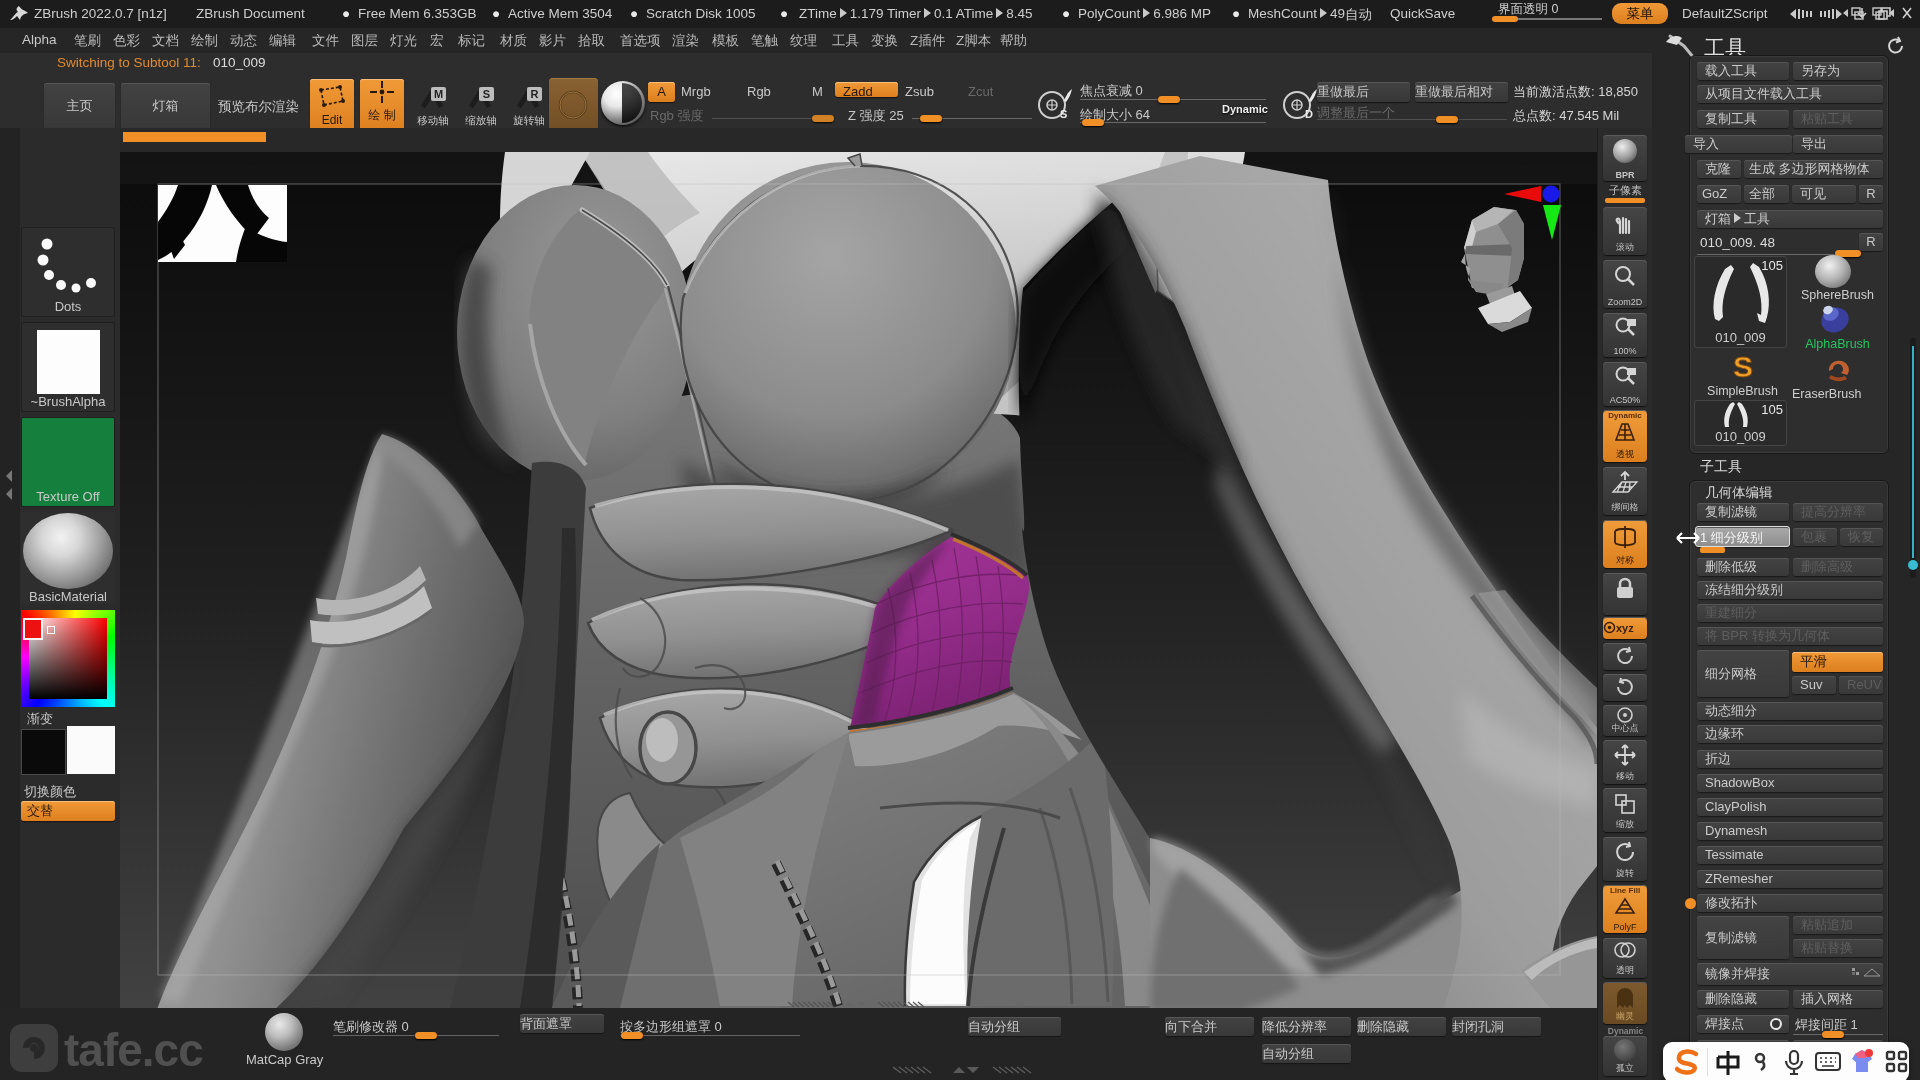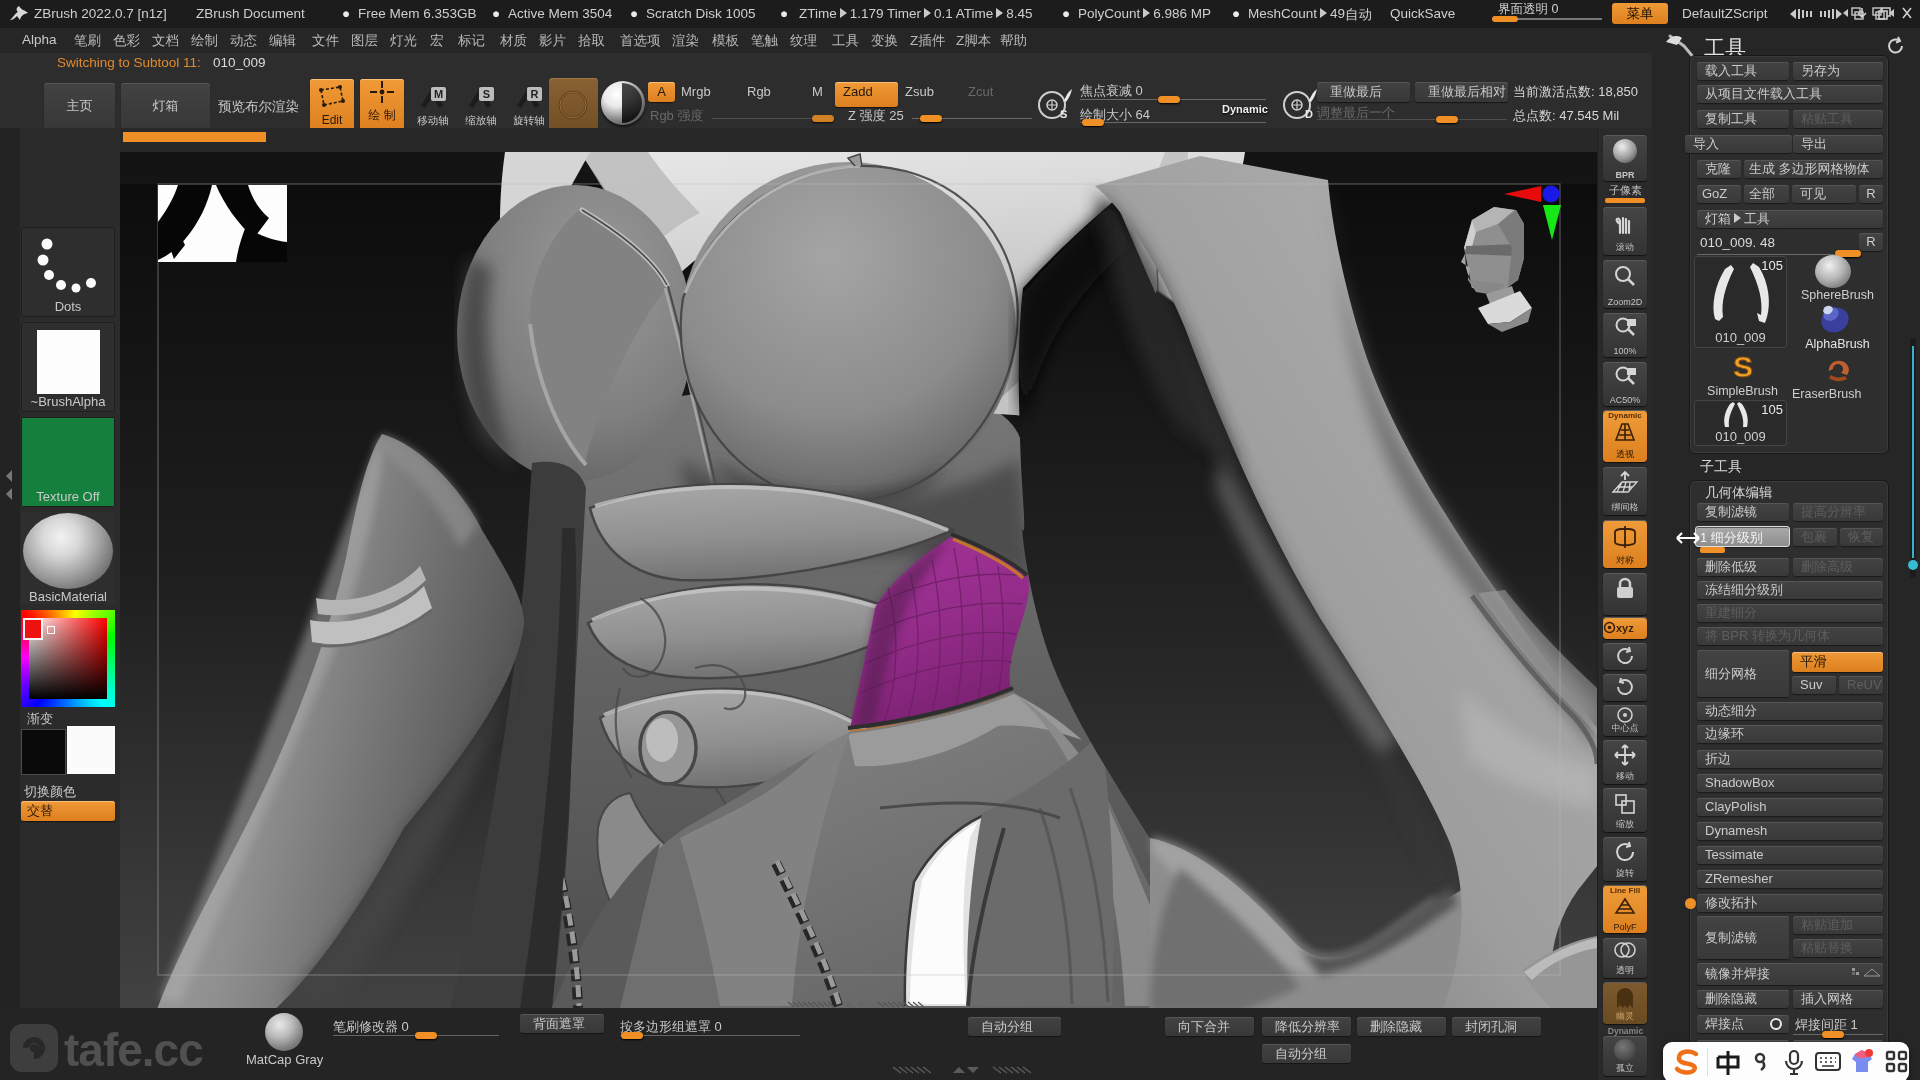--- a/index.html
+++ b/index.html
@@ -6,21 +6,21 @@
 .abs{position:absolute}
 #root{position:absolute;left:0;top:0;width:1920px;height:1080px}
 
 #titlebar{left:0;top:0;width:1920px;height:28px;background:#1c1c1c;color:#cfcfcf;font-size:13.5px}
 #titlebar span{position:absolute;top:6px;white-space:nowrap}
 #menubar{left:0;top:28px;width:1920px;height:25px;background:#262626;color:#b9b9b9;font-size:13.5px}
 #menubar span{position:absolute;top:4px}
 #statusrow{left:0;top:53px;width:1652px;height:22px;background:#2d2d2d}
 #toolbar{left:0;top:75px;width:1652px;height:53px;background:#2d2d2d}
 
-.btn{position:absolute;background:linear-gradient(#424242,#383838);border-radius:3px;box-shadow:inset 0 1px 0 #565656,0 1px 1px #161616;color:#c9c9c9;font-size:13px;line-height:17px;padding-left:13px;white-space:nowrap;overflow:hidden}
+.btn{position:absolute;background:linear-gradient(#424242,#383838);border-radius:3px;box-shadow:inset 0 1px 0 #565656,0 1px 1px #161616;color:#c9c9c9;font-size:13px;line-height:17px;padding-left:0;white-space:nowrap;overflow:hidden}
 .obtn{position:absolute;background:linear-gradient(#f09a37,#dd7f1e);border-radius:3px;color:#26180a;font-size:13px;line-height:17px;text-align:center;box-shadow:inset 0 1px 0 #f7bd7a,0 1px 1px #161616}
 i.tri{display:inline-block;width:0;height:0;border-left:7px solid #c9c9c9;border-top:5px solid transparent;border-bottom:5px solid transparent;margin:0 3px}
 .lbl{position:absolute;color:#c9c9c9;font-size:13px;white-space:nowrap}
 .dimlbl{position:absolute;color:#6a6a6a;font-size:13px;white-space:nowrap}
 
 .sline{position:absolute;height:1px;background:#9a9a9a;opacity:.55}
 .sknob{position:absolute;width:22px;height:7px;background:#ef8f25;border-radius:3.5px;box-shadow:0 1px 2px #000}
 
 #leftshelf{left:0;top:128px;width:120px;height:880px;background:#2b2b2b}
 .thumbbox{position:absolute;left:21px;width:94px;background:#323232;border:1px solid #1f1f1f;border-radius:2px}
@@ -62,21 +62,21 @@
       <span style="left:799px">ZTime<i class="tri"></i>1.179 Timer<i class="tri"></i>0.1 ATime<i class="tri"></i>8.45</span>
  <span style="left:1062px;color:#e9e9e9">●</span>
       <span style="left:1078px">PolyCount<i class="tri"></i>6.986 MP</span>
  <span style="left:1232px;color:#e9e9e9">●</span>
       <span style="left:1248px">MeshCount<i class="tri"></i>49</span>
  <span style="left:1345px">自动</span>
  <span style="left:1390px">QuickSave</span>
  <span style="left:1498px;top:1px;font-size:12.5px">界面透明 0</span>
  <div class="abs" style="left:1492px;top:18px;width:110px;height:2px;background:#777"></div>
  <div class="abs" style="left:1492px;top:16px;width:26px;height:6px;background:#ef8f25;border-radius:3px"></div>
- <div class="abs" style="left:1612px;top:3px;width:56px;height:21px;background:linear-gradient(#f09a37,#dd7f1e);border-radius:3px;color:#201304;text-align:center;line-height:21px;font-size:13.5px">菜单</div>
+ <div class="abs" style="left:1612px;top:3px;width:56px;height:21px;background:linear-gradient(#f09a37,#dd7f1e);border-radius:9px;color:#201304;text-align:center;line-height:21px;font-size:13.5px">菜单</div>
  <span style="left:1682px">DefaultZScript</span>
  <svg class="abs" style="left:1790px;top:7px" width="120" height="14" viewBox="0 0 120 14" fill="#c9c9c9">
         <path d="M0 7 L6 2 V12 Z"></path>
         <rect x="8" y="2" width="2" height="10"></rect>
         <rect x="12" y="3" width="2" height="8"></rect>
         <rect x="16" y="4" width="2" height="6"></rect>
         <rect x="20" y="4" width="2" height="6"></rect>
         <rect x="30" y="4" width="2" height="6"></rect>
         <rect x="34" y="4" width="2" height="6"></rect>
         <rect x="38" y="3" width="2" height="8"></rect>
@@ -184,21 +184,21 @@
  <div class="abs" style="left:601px;top:6px;width:44px;height:44px;border-radius:50%;background:radial-gradient(circle at 35% 30%,#ffffff 0%,#e8e8e8 30%,#888 60%,#222 100%);box-shadow:0 2px 3px #111">
    <div class="abs" style="left:21px;top:2px;width:20px;height:40px;border-radius:0 20px 20px 0;background:linear-gradient(#2a2a2a,#000);opacity:.85"></div>
       </div>
  <div class="obtn" style="left:648px;top:7px;width:27px;height:20px;line-height:20px">A</div>
  <div class="lbl" style="left:681px;top:9px">Mrgb</div>
  <div class="lbl" style="left:747px;top:9px">Rgb</div>
  <div class="lbl" style="left:812px;top:9px">M</div>
  <div class="dimlbl" style="left:650px;top:32px">Rgb 强度</div>
  <div class="sline" style="left:712px;top:43px;width:118px;opacity:.3"></div>
  <div class="sknob" style="left:812px;top:40px;opacity:.85"></div>
- <div class="obtn" style="left:835px;top:7px;width:63px;height:25px;line-height:20px;text-align:left;padding-left:8px">Zadd</div>
+ <div class="obtn" style="left:835px;top:7px;width:63px;height:15px;line-height:20px;text-align:left;padding-left:8px">Zadd</div>
  <div class="lbl" style="left:905px;top:9px">Zsub</div>
  <div class="dimlbl" style="left:968px;top:9px">Zcut</div>
  <div class="lbl" style="left:848px;top:32px">Z 强度 25</div>
  <div class="sline" style="left:912px;top:43px;width:120px"></div>
  <div class="sknob" style="left:920px;top:40px"></div>
  <svg class="abs" style="left:1036px;top:10px" width="38" height="38" viewBox="0 0 38 38">
         <circle cx="16" cy="20" r="13" fill="none" stroke="#cfcfcf" stroke-width="2"></circle>
         <circle cx="16" cy="20" r="5" fill="none" stroke="#cfcfcf" stroke-width="1.5"></circle>
         <path d="M16 15 V25 M11 20 H21" stroke="#cfcfcf" stroke-width="1.2"></path>
         <path d="M28 16 C30 10 33 6 36 4 C35 9 33 13 30 17 Z" fill="#e9e9e9"></path>
@@ -650,21 +650,21 @@
           <path d="M72 60 C76 46 74 26 64 10 L58 6 L55 10 C64 28 68 44 66 58 L62 56 L64 64 L70 66 Z" fill="#e8e8e8"></path>
         </svg>
    <div class="abs" style="left:0;right:0;bottom:2px;text-align:center;color:#cfcfcf;font-size:13px">010_009</div></div>
  <div class="abs" style="left:163px;top:227px;width:36px;height:33px;border-radius:50%;background:radial-gradient(circle at 40% 32%,#f0f0f0,#b5b5b5 45%,#777 80%)"></div>
  <div class="abs" style="left:140px;top:260px;width:91px;text-align:center;color:#cfcfcf;font-size:12.5px">SphereBrush</div>
  <svg class="abs" style="left:164px;top:275px" width="36" height="32" viewBox="0 0 36 32">
         <ellipse cx="19" cy="17" rx="14" ry="12" fill="#3a3f9e" transform="rotate(-25 19 17)"></ellipse>
         <ellipse cx="15" cy="11" rx="8" ry="6.5" fill="#5a66c8" transform="rotate(-25 15 11)"></ellipse>
         <ellipse cx="12" cy="7" rx="5" ry="4" fill="#cdd6ef" transform="rotate(-25 12 7)"></ellipse>
       </svg>
- <div class="abs" style="left:140px;top:309px;width:91px;text-align:center;color:#e5e5e5;font-size:12.5px">AlphaBrush</div>
+ <div class="abs" style="left:140px;top:309px;width:91px;text-align:center;color:#22c55e;font-size:12.5px">AlphaBrush</div>
  <svg class="abs" style="left:74px;top:323px" width="34" height="33" viewBox="0 0 34 33">
         <text x="17" y="26" text-anchor="middle" font-size="30" font-weight="bold" fill="#f0A028" stroke="#7a4a10" stroke-width="1">S</text>
       </svg>
  <div class="abs" style="left:45px;top:356px;width:91px;text-align:center;color:#cfcfcf;font-size:12.5px">SimpleBrush</div>
  <svg class="abs" style="left:169px;top:323px" width="34" height="33" viewBox="0 0 34 33">
         <path d="M8 20 a10 9 0 1 1 18 4 l-6 -2 a5 5 0 1 0 -8 -4 Z" fill="#c06030"></path>
         <path d="M10 24 c4 3 10 3 14 1 l2 3 c-5 3 -13 3 -18 -1 Z" fill="#a04820"></path>
       </svg>
  <div class="abs" style="left:140px;top:359px;width:91px;text-align:left;color:#cfcfcf;font-size:12.5px">EraserBrush</div>
  <div class="abs" style="left:42px;top:372px;width:93px;height:46px;background:#2a2a2a;border:1px solid #444;border-radius:3px">

